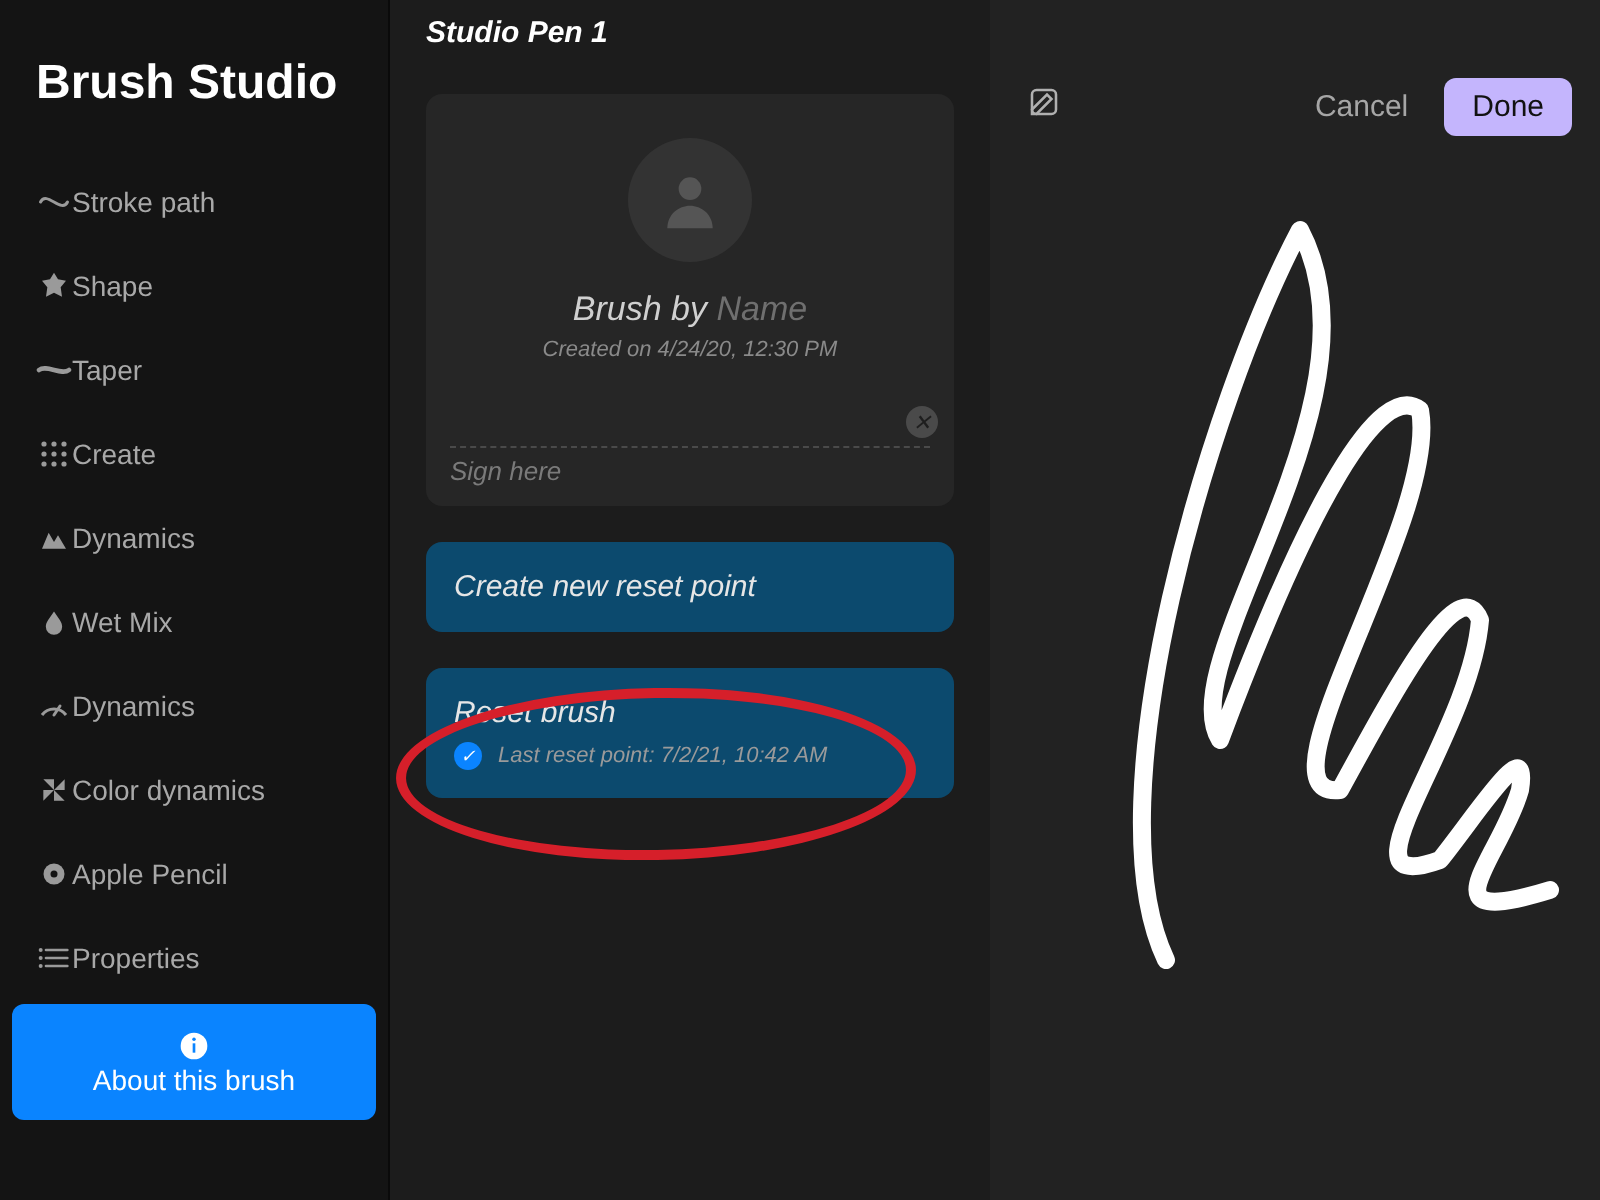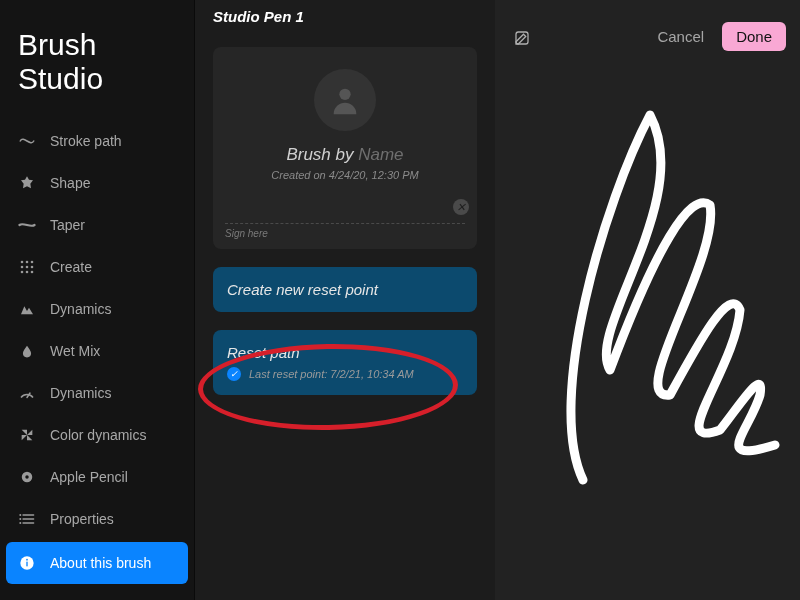--- a/index.html
+++ b/index.html
@@ -12,44 +12,44 @@
     display: flex;
   }
   .sidebar {
     width: 195px;
     background: #141414;
     border-right: 1px solid #0a0a0a;
     padding-top: 18px;
     flex-shrink: 0;
   }
   .sidebar-title {
-    font-size: 30px;
-    font-weight: 400;
+    font-size: 24px;
+    font-weight: 700;
     padding: 10px 18px 24px 18px;
   }
   .sidebar-item {
     display: flex;
     align-items: center;
-    gap: 14px;
     padding: 12px 18px;
     font-size: 14px;
     color: #a8a8a8;
     cursor: pointer;
   }
   .sidebar-item .icon {
     width: 18px; height: 18px;
     display: inline-flex; align-items: center; justify-content: center;
     color: #9a9a9a;
   }
   .sidebar-item.selected {
     background: #0a84ff;
     color: #fff;
     border-radius: 6px;
     margin: 2px 6px;
     padding: 12px 12px;
+    flex-direction: column;
   }
   .sidebar-item.selected .icon { color: #fff; }
   .center-col {
     width: 300px;
     background: #1c1c1c;
     flex-shrink: 0;
     position: relative;
     font-style: italic;
   }
   .brush-name {
@@ -85,21 +85,21 @@
     width: 16px; height: 16px; border-radius: 50%;
     background: #4a4a4a; color: #1e1e1e;
     display: flex; align-items: center; justify-content: center;
     font-size: 11px;
   }
   .sign-line {
     border-top: 1px dashed #4a4a4a;
     margin-top: 42px;
     text-align: left;
     padding-top: 4px;
-    font-size: 10px;
+    font-size: 13px;
     color: #7a7a7a;
   }
   .list-row {
     margin: 18px 18px 0 18px;
     background: #0c4a6e;
     border-radius: 8px;
     padding: 14px 14px;
     cursor: pointer;
   }
   .list-row .title {
@@ -126,32 +126,32 @@
     z-index: 50;
     transform: rotate(-1deg);
   }
   .preview-col {
     flex: 1;
     background: #222222;
     position: relative;
   }
   .topbar {
     position: absolute;
-    top: 22px; left: 0; right: 14px;
-    display: flex; align-items: flex-end;
+    top: 39px; left: 0; right: 14px;
+    display: flex; align-items: center;
     padding-left: 18px;
   }
   .edit-icon { color: #b0b0b0; cursor: pointer; }
   .topbar-spacer { flex: 1; }
   .cancel-btn {
     color: #a6a6a6; font-size: 15px;
     padding: 6px 12px; cursor: pointer;
   }
   .done-btn {
-    background: #f9a8d4; color: #121212;
+    background: #c4b5fd; color: #121212;
     font-size: 15px; font-weight: 500;
     padding: 6px 14px; border-radius: 6px;
     margin-left: 6px; cursor: pointer;
   }
   .stroke-preview {
     position: absolute; inset: 0;
     pointer-events: none;
   }
   .stroke-preview svg path {
     stroke: #fff; stroke-width: 9;
@@ -297,24 +297,24 @@
     <div class="sign-line">
       <span>Sign here</span>
     </div>
   </div>
 
   <div class="list-row">
     <div class="title">Create new reset point</div>
   </div>
 
   <div class="list-row">
-    <div class="title">Reset path</div>
+    <div class="title">Reset brush</div>
     <div class="sub">
       <span class="check-badge">✓</span>
-      <span>Last reset point: 7/2/21, 10:34 AM</span>
+      <span>Last reset point: 7/2/21, 10:42 AM</span>
     </div>
   </div>
 </div>
 
 <div class="annotation-circle"></div>
 
 <div class="preview-col">
   <div class="topbar">
     <span class="edit-icon">
       <svg width="18" height="18" viewBox="0 0 24 24">

